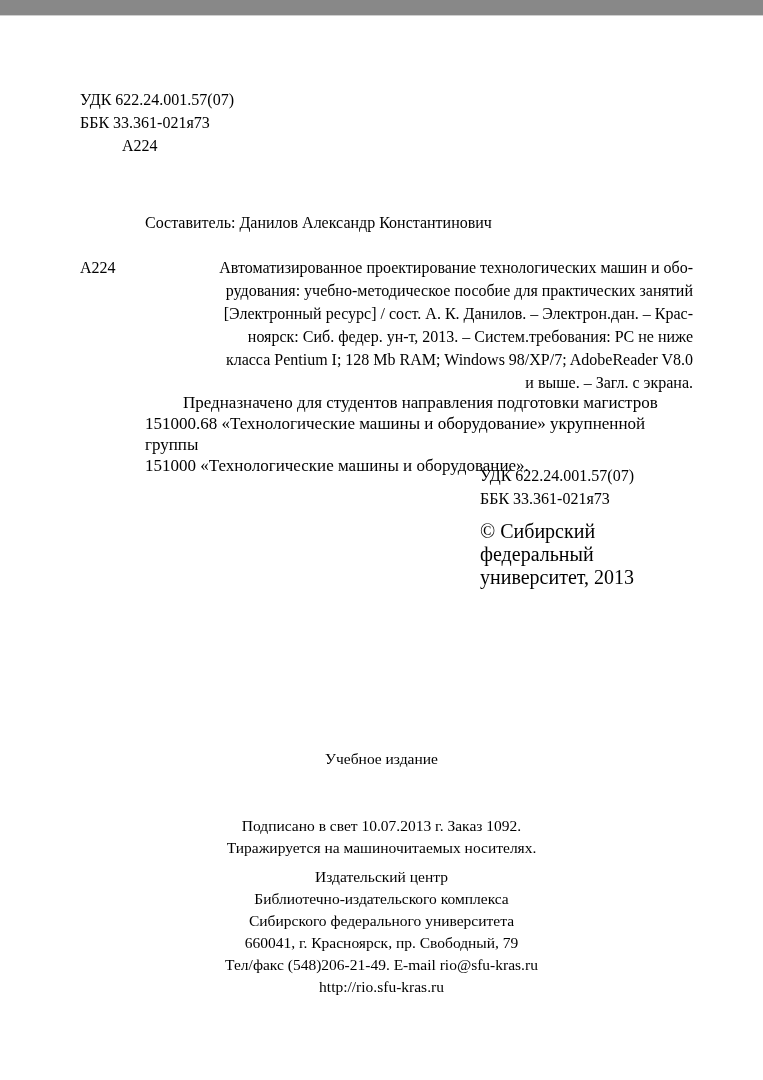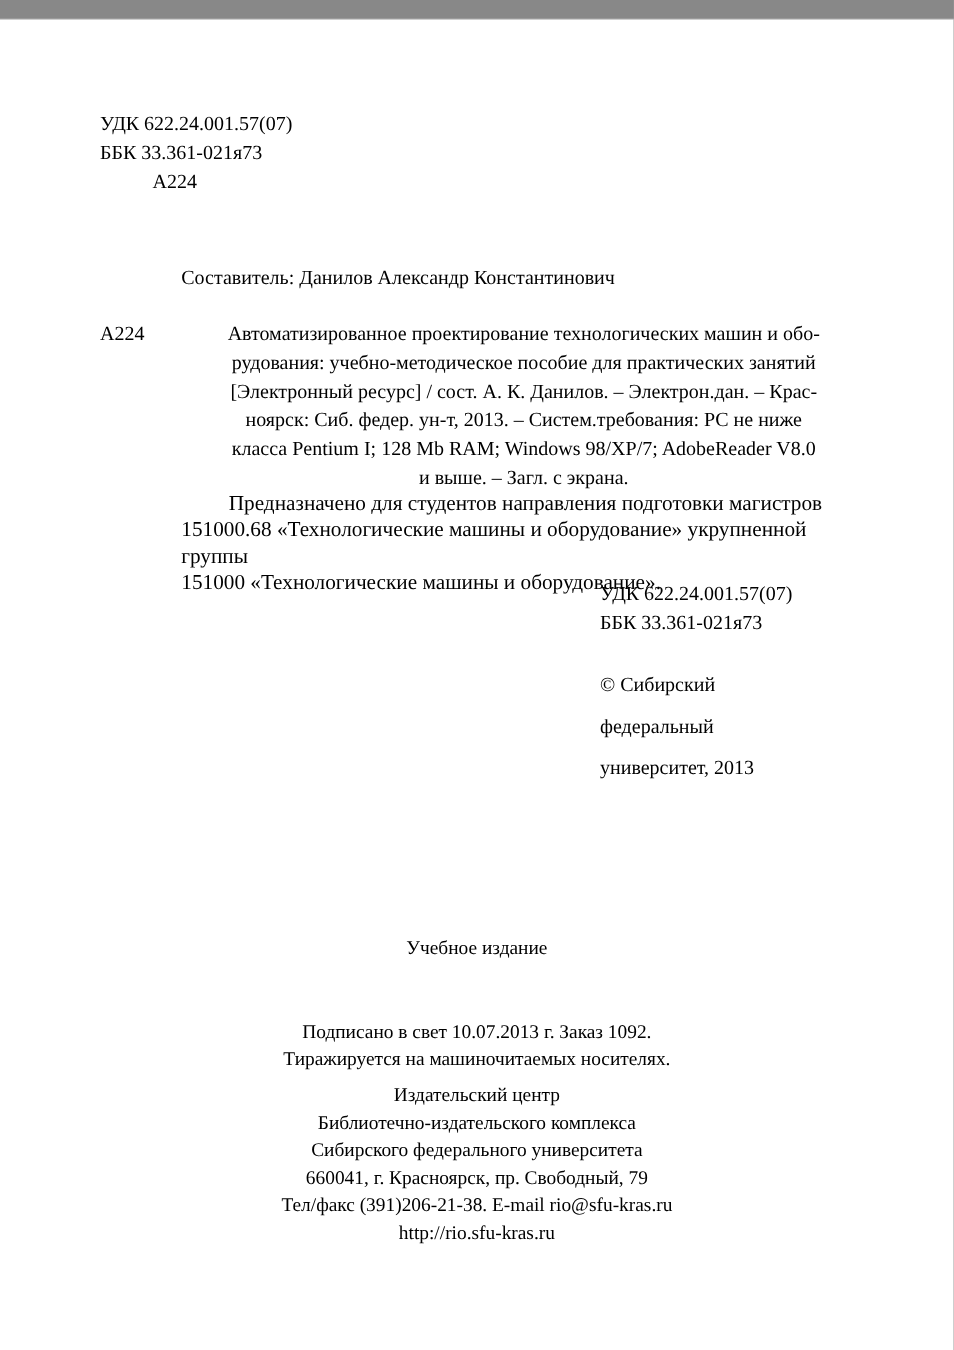--- a/index.html
+++ b/index.html
@@ -47,21 +47,21 @@
     display: flex;
     font-size: 16px;
     line-height: 23px;
   }
   .catalog-label {
     width: 65px;
     flex-shrink: 0;
   }
   .catalog-text {
     width: 548px;
-    text-align: center;
+    text-align: right;
   }
   
   .annotation {
     position: absolute;
     left: 145px;
     top: 376px;
     width: 548px;
     font-size: 17px;
     line-height: 21px;
     text-indent: 38px;
@@ -71,23 +71,23 @@
     position: absolute;
     left: 480px;
     top: 448px;
     font-size: 16px;
     line-height: 23px;
   }
   
   .copyright {
     position: absolute;
     left: 480px;
-    top: 516px;
-    font-size: 16px;
-    line-height: 33px;
+    top: 504px;
+    font-size: 20px;
+    line-height: 23px;
   }
   
   .centered {
     position: absolute;
     left: 0;
     width: 100%;
     text-align: center;
     font-size: 15.5px;
     line-height: 22px;
   }
@@ -135,16 +135,16 @@
   <div class="centered edition-type">Учебное издание</div>
 
 
   <div class="centered release-info lines">Подписано в свет 10.07.2013 г. Заказ 1092.
 Тиражируется на машиночитаемых носителях.</div>
 
   <div class="centered publisher-info lines">Издательский центр
 Библиотечно-издательского комплекса
 Сибирского федерального университета
 660041, г. Красноярск, пр. Свободный, 79
-Тел/факс (391)206-21-38. E-mail rio@sfu-kras.ru
+Тел/факс (548)206-21-49. E-mail rio@sfu-kras.ru
 http://rio.sfu-kras.ru</div>
 
 </div>
 
 </body></html>

